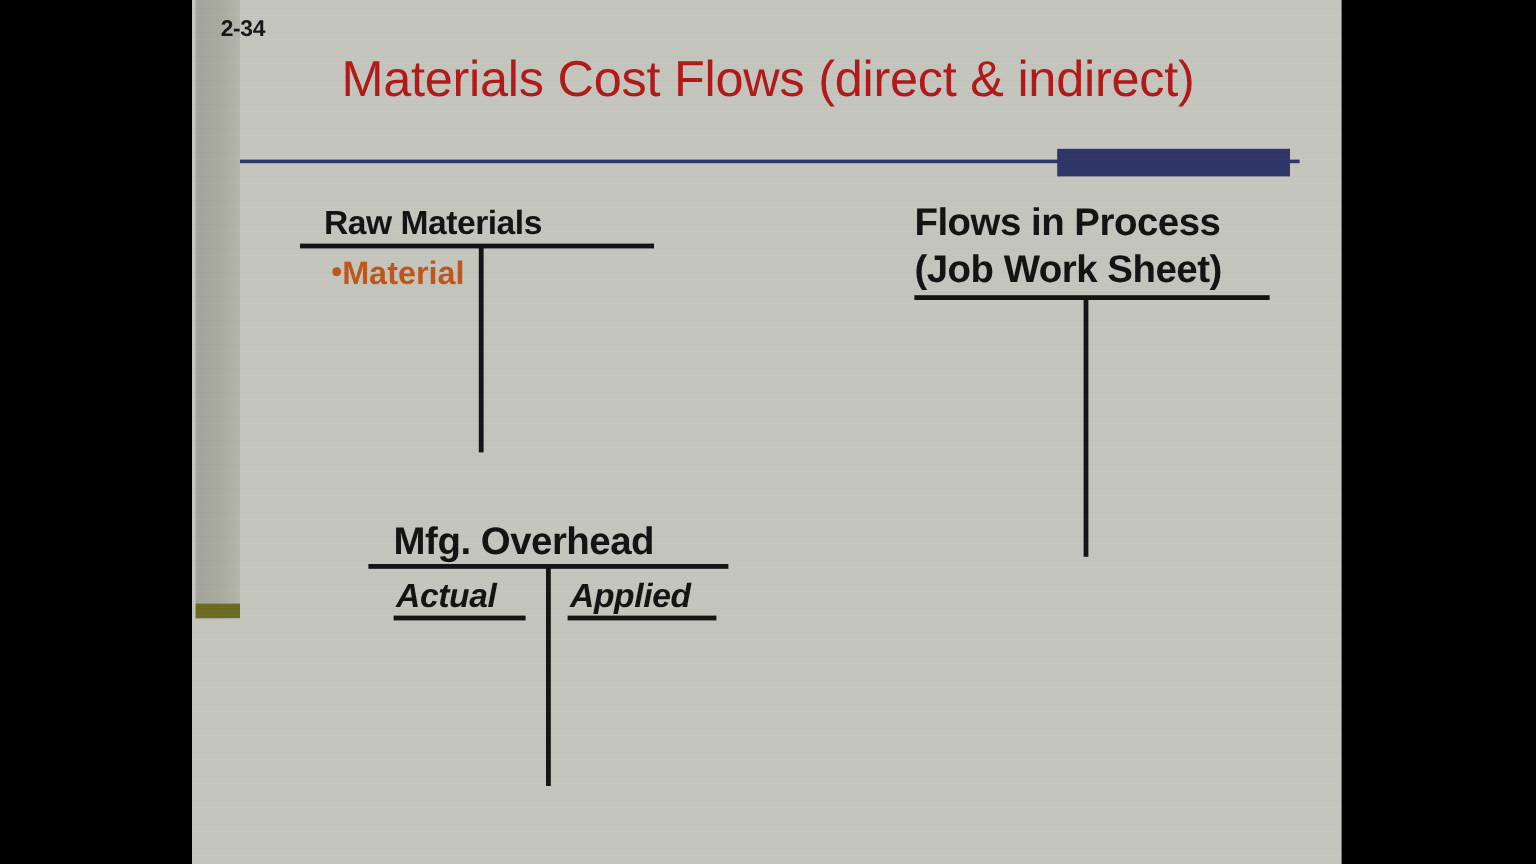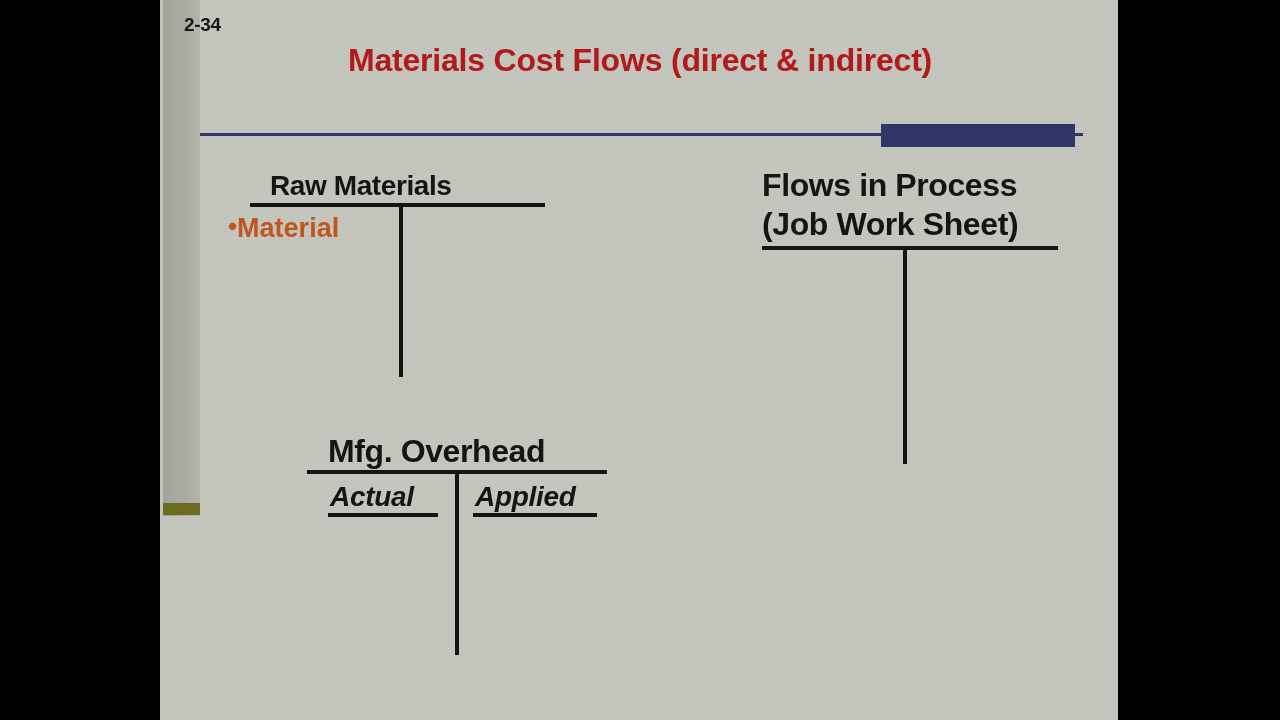--- a/index.html
+++ b/index.html
@@ -79,22 +79,22 @@
     letter-spacing: -0.3px;
   }
 
   
   #slide-title {
     position: absolute;
     left: 40px;
     top: 42px;
     width: 880px;
     text-align: center;
-    font-size: 32px;
-    font-weight: bold;
+    font-size: 42px;
+    font-weight: normal;
     color: #b11818;
     white-space: nowrap;
     letter-spacing: -0.2px;
   }
 
   
   #title-rule {
     position: absolute;
     left: 40px;
     top: 133px;
@@ -126,20 +126,21 @@
   }
   .t-stem {
     position: absolute;
     background: #121212;
     width: 4px;
   }
   .t-entry {
     position: absolute;
     white-space: nowrap;
     line-height: 1.08;
+    margin-left: 48px;
   }
 
   
   #rm-title  { left: 110px;  top: 170px; font-size: 28px; }
   #rm-rule   { left: 90px;   top: 203px; width: 295px; }
   #rm-stem   { left: 239px;  top: 205px; height: 172px; }
   #rm-entry  {
     left: 68px; top: 213px;
     font-size: 27px;
     font-weight: bold;

